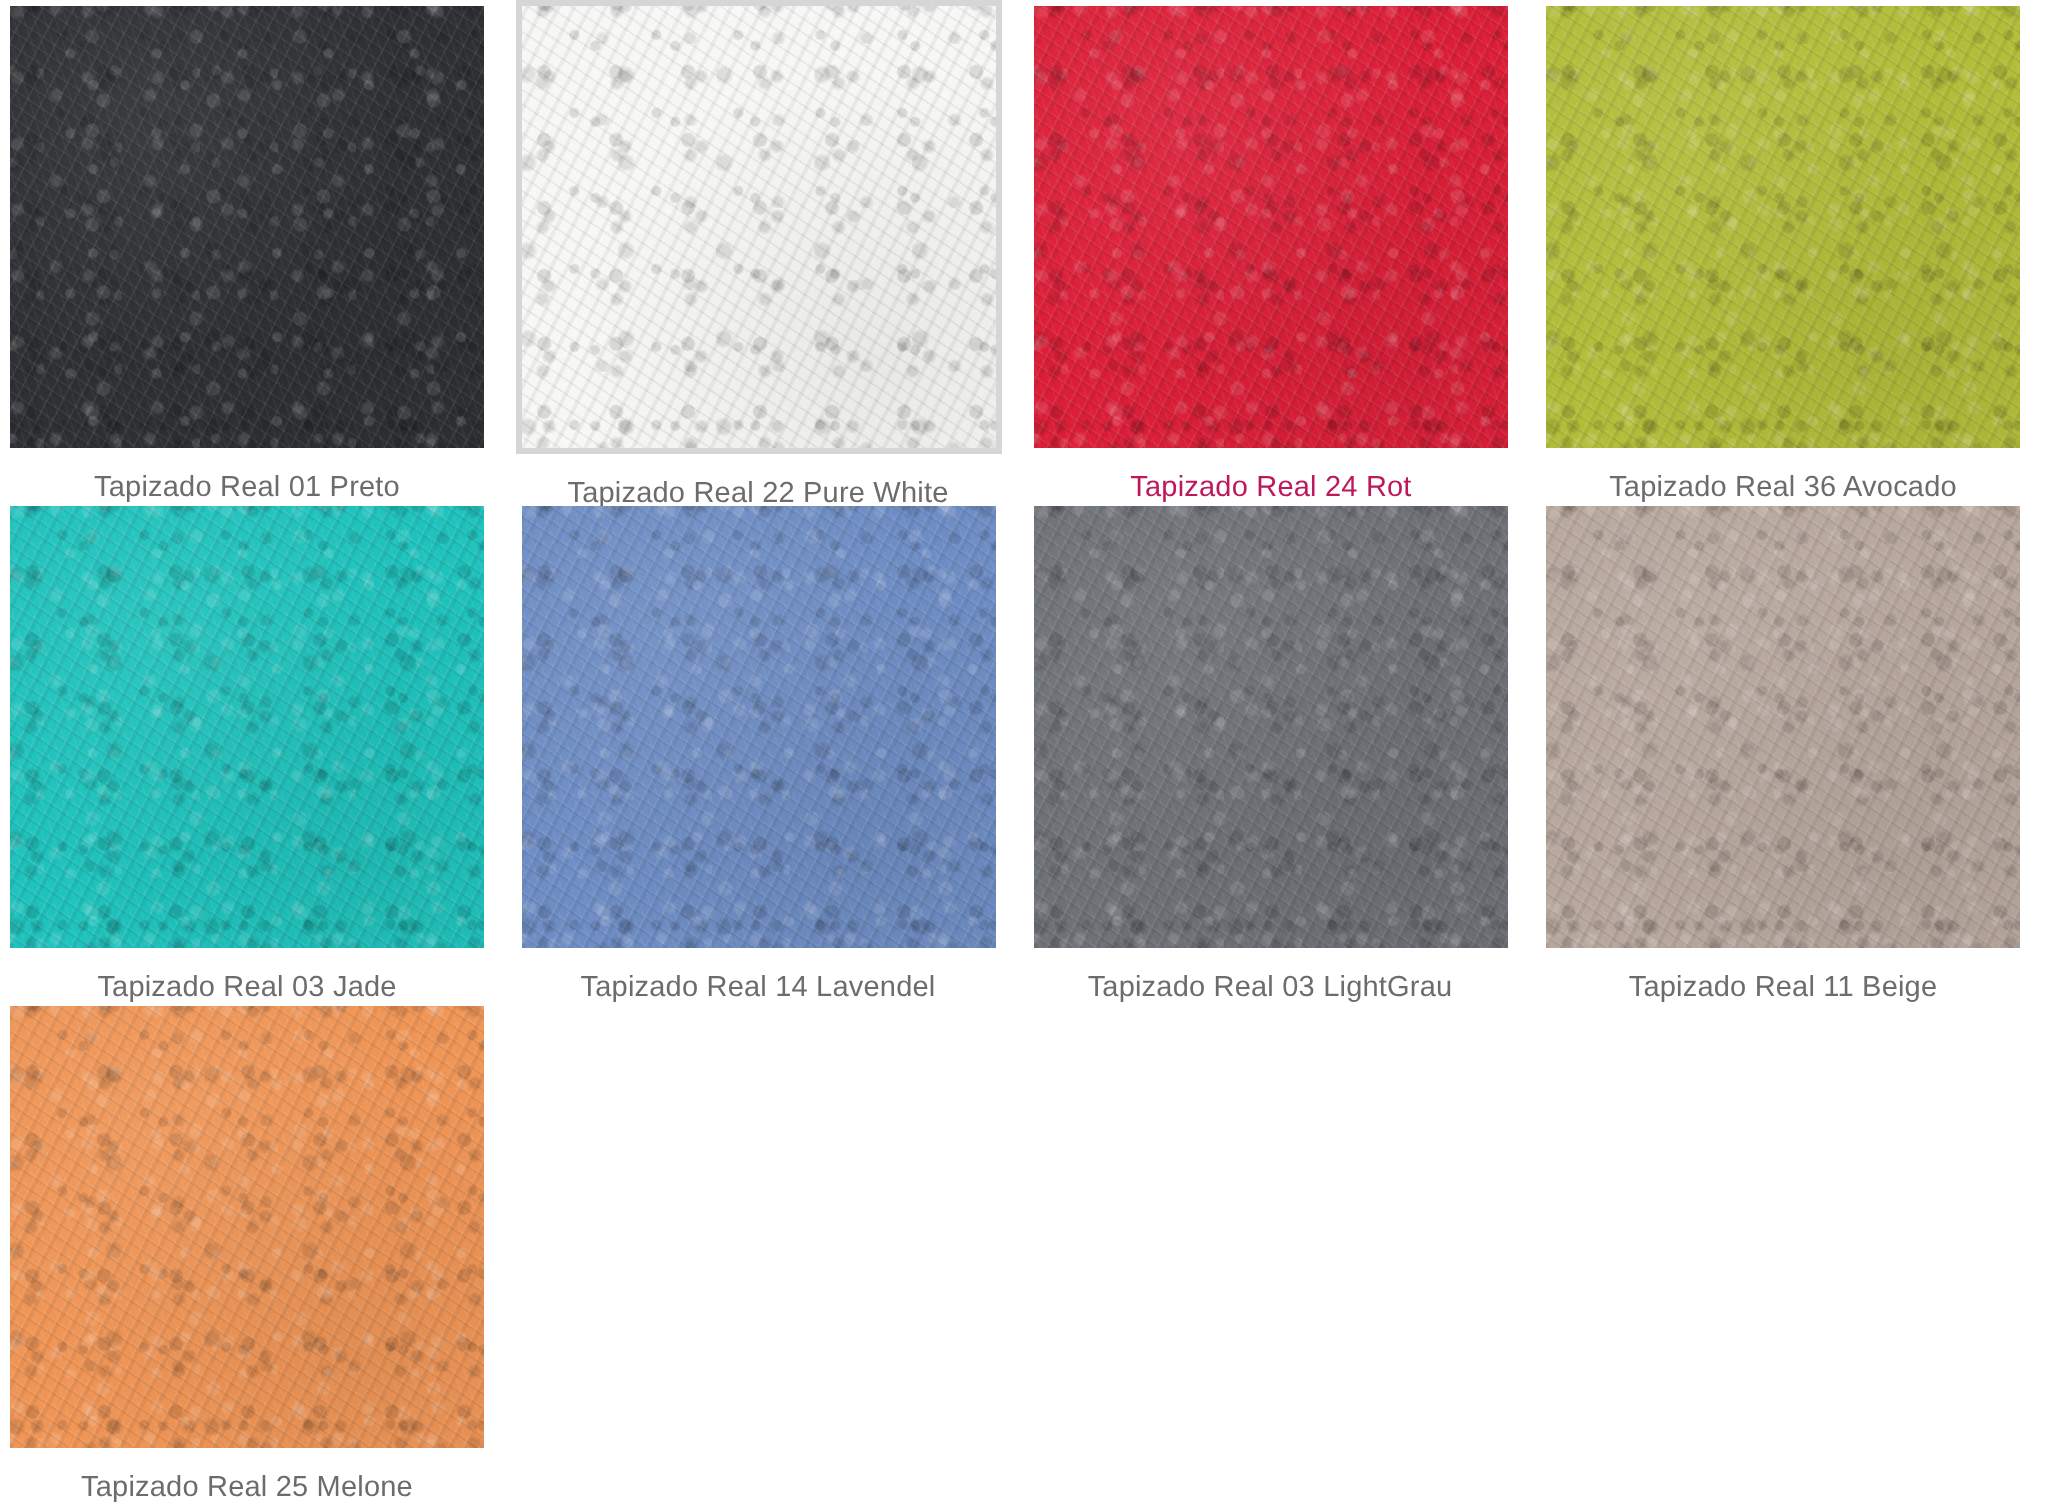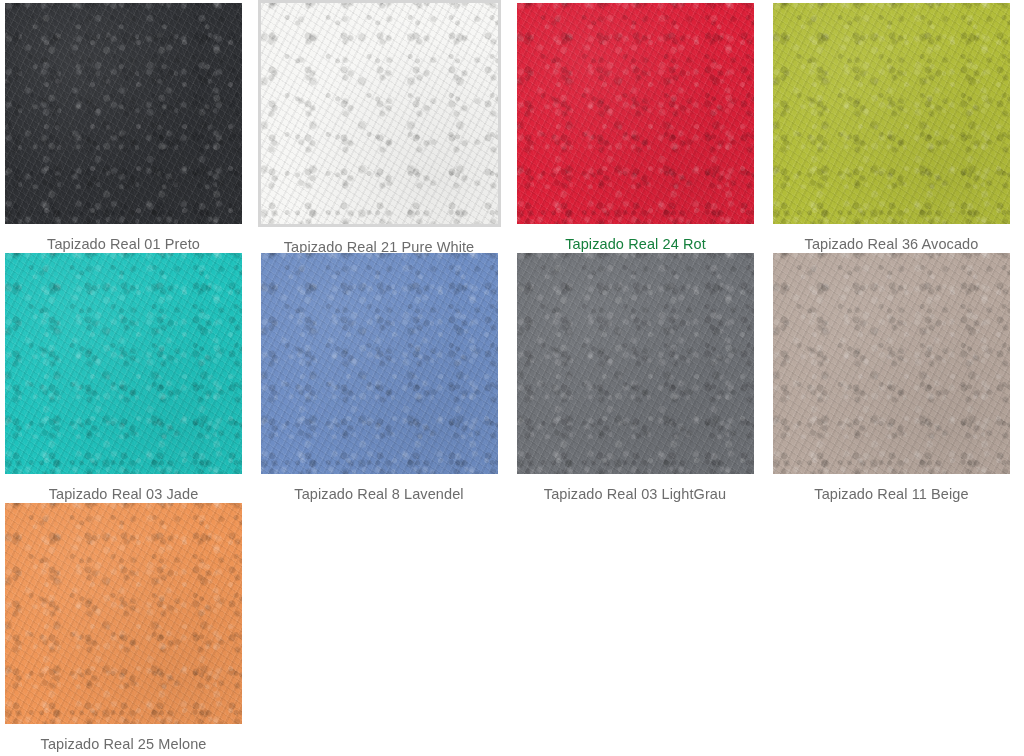--- a/index.html
+++ b/index.html
@@ -124,29 +124,29 @@
         <div class="vignette"></div>
       </div>
       <div class="swatch-caption" style="color: rgb(108, 108, 108);">Tapizado Real 01 Preto</div>
     </div>
     <div class="swatch-cell wide-caption">
       <div class="swatch-tile bordered" style="background-color: rgb(247, 247, 245); border-color: rgb(214, 214, 214);">
         <div class="grain"></div>
         <div class="grain2"></div>
         <div class="vignette"></div>
       </div>
-      <div class="swatch-caption" style="color: rgb(108, 108, 108);">Tapizado Real 21 Pure White</div>
+      <div class="swatch-caption" style="color: rgb(108, 108, 108);">Tapizado Real 22 Pure White</div>
     </div>
     <div class="swatch-cell">
       <div class="swatch-tile" style="background-color: rgb(220, 31, 56);">
         <div class="grain"></div>
         <div class="grain2"></div>
         <div class="vignette"></div>
       </div>
-      <div class="swatch-caption" style="color: #15803d;">Tapizado Real 24 Rot</div>
+      <div class="swatch-caption" style="color: #be185d;">Tapizado Real 24 Rot</div>
     </div>
     <div class="swatch-cell">
       <div class="swatch-tile" style="background-color: rgb(178, 189, 57);">
         <div class="grain"></div>
         <div class="grain2"></div>
         <div class="vignette"></div>
       </div>
       <div class="swatch-caption" style="color: rgb(108, 108, 108);">Tapizado Real 36 Avocado</div>
     </div>
     <div class="swatch-cell">
@@ -156,21 +156,21 @@
         <div class="vignette"></div>
       </div>
       <div class="swatch-caption" style="color: rgb(108, 108, 108);">Tapizado Real 03 Jade</div>
     </div>
     <div class="swatch-cell wide-caption">
       <div class="swatch-tile" style="background-color: rgb(110, 141, 196);">
         <div class="grain"></div>
         <div class="grain2"></div>
         <div class="vignette"></div>
       </div>
-      <div class="swatch-caption" style="color: rgb(108, 108, 108);">Tapizado Real 8 Lavendel</div>
+      <div class="swatch-caption" style="color: rgb(108, 108, 108);">Tapizado Real 14 Lavendel</div>
     </div>
     <div class="swatch-cell wide-caption">
       <div class="swatch-tile" style="background-color: rgb(110, 113, 118);">
         <div class="grain"></div>
         <div class="grain2"></div>
         <div class="vignette"></div>
       </div>
       <div class="swatch-caption" style="color: rgb(108, 108, 108);">Tapizado Real 03 LightGrau</div>
     </div>
     <div class="swatch-cell">

